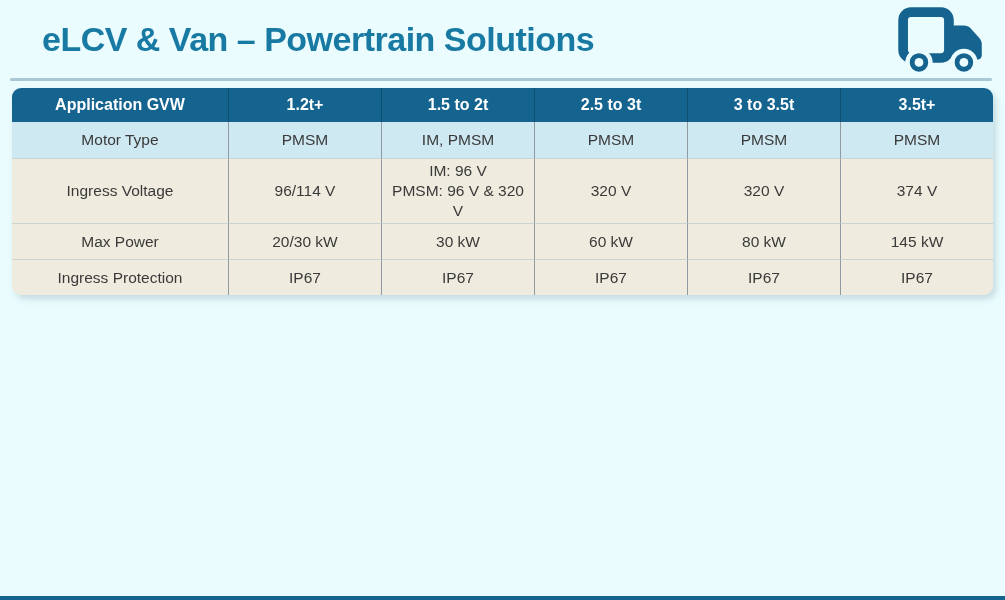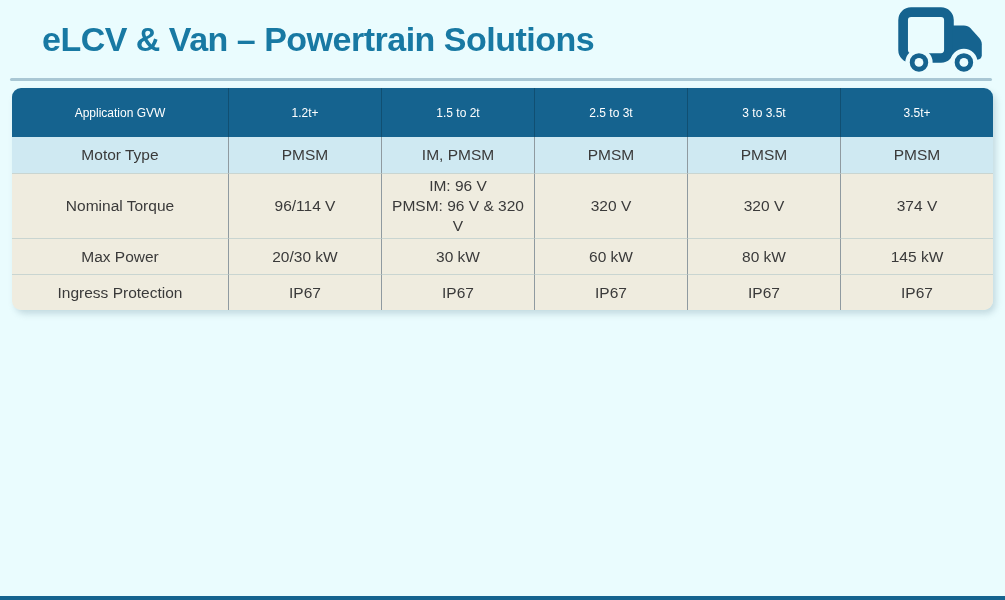--- a/index.html
+++ b/index.html
@@ -24,22 +24,22 @@
   }
   .spec-table-wrap { position: absolute; left: 12px; top: 88px; }
   table.spec {
     border-collapse: separate; border-spacing: 0;
     table-layout: fixed; width: 981px;
     box-shadow: 3px 4px 6px rgba(110,145,160,0.30);
     border-radius: 10px;
   }
   table.spec th {
     background: #15638f; color: #ffffff;
-    font-size: 12px; font-weight: 400;
-    height: 49px; padding: 0 6px; text-align: center;
+    font-size: 16px; font-weight: 700;
+    height: 34px; padding: 0 6px; text-align: center;
     border-left: 1px solid rgba(0,0,0,0.20);
     box-sizing: border-box;
   }
   table.spec th:first-child { border-left: none; border-top-left-radius: 9px; }
   table.spec th:last-child  { border-top-right-radius: 9px; }
   table.spec td {
     font-size: 15.5px; color: #3a3a3a;
     text-align: center; vertical-align: middle;
     height: 36px; padding: 2px 6px; line-height: 20px;
     border-left: 1px solid #8f9aa0;
@@ -100,21 +100,21 @@
     <tbody id="table-body">
         <tr class="blue first-body">
           <td>Motor Type</td>
           <td>PMSM</td>
           <td>IM, PMSM</td>
           <td>PMSM</td>
           <td>PMSM</td>
           <td>PMSM</td>
         </tr>
         <tr class="beige tall">
-          <td>Nominal Torque</td>
+          <td>Ingress Voltage</td>
           <td>96/114 V</td>
           <td>IM: 96 V
 PMSM: 96 V &amp; 320 V</td>
           <td>320 V</td>
           <td>320 V</td>
           <td>374 V</td>
         </tr>
         <tr class="beige">
           <td>Max Power</td>
           <td>20/30 kW</td>

